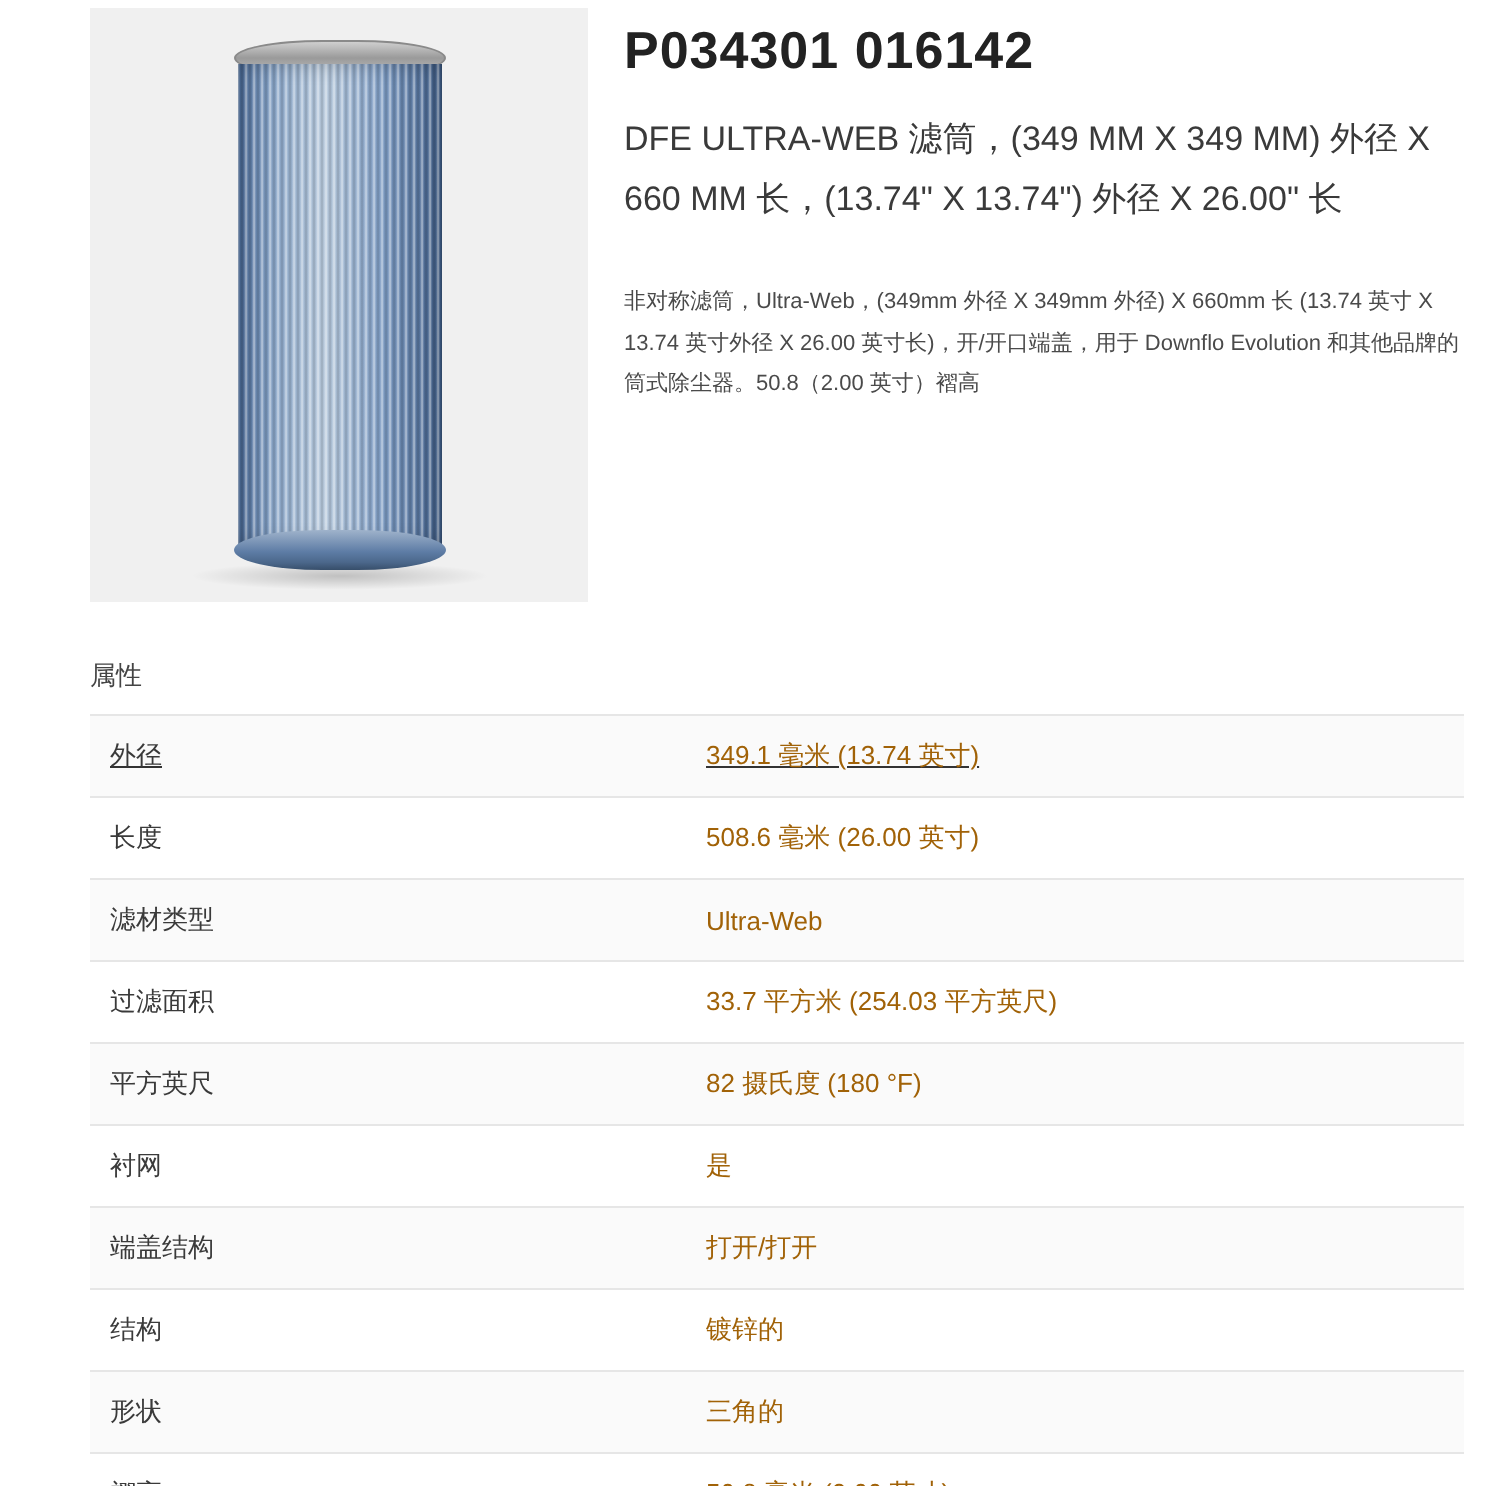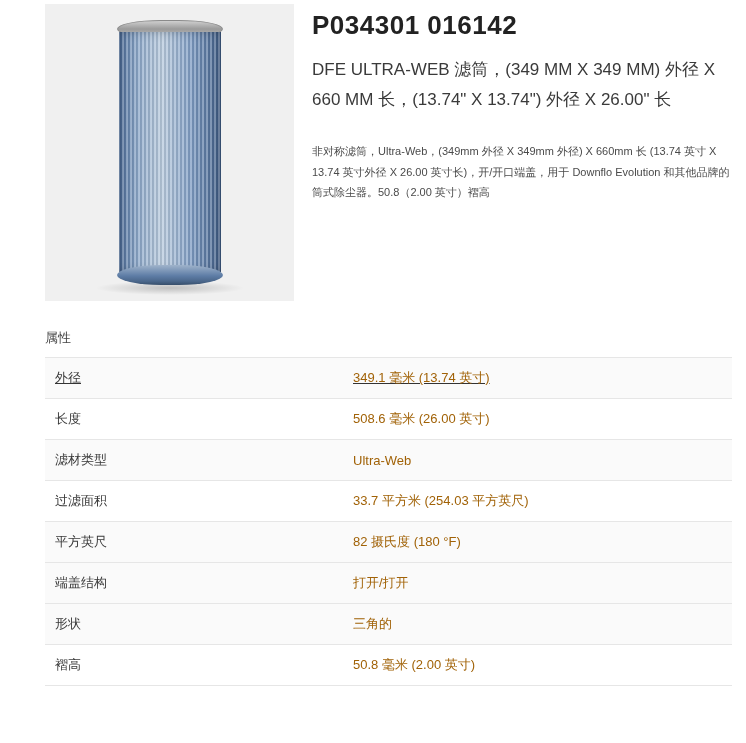--- a/index.html
+++ b/index.html
@@ -200,24 +200,32 @@
         <td class="val">Ultra-Web</td>
       </tr>
       <tr>
         <td class="key">过滤面积</td>
         <td class="val">33.7 平方米 (254.03 平方英尺)</td>
       </tr>
       <tr class="alt">
         <td class="key">平方英尺</td>
         <td class="val">82 摄氏度 (180 °F)</td>
       </tr>
+      <tr>
+        <td class="key">衬网</td>
+        <td class="val">是</td>
+      </tr>
       <tr class="alt">
         <td class="key">端盖结构</td>
         <td class="val">打开/打开</td>
       </tr>
+      <tr>
+        <td class="key">结构</td>
+        <td class="val">镀锌的</td>
+      </tr>
       <tr class="alt">
         <td class="key">形状</td>
         <td class="val">三角的</td>
       </tr>
       <tr>
         <td class="key">褶高</td>
         <td class="val">50.8 毫米 (2.00 英寸)</td>
       </tr>
     </tbody>
   </table>

